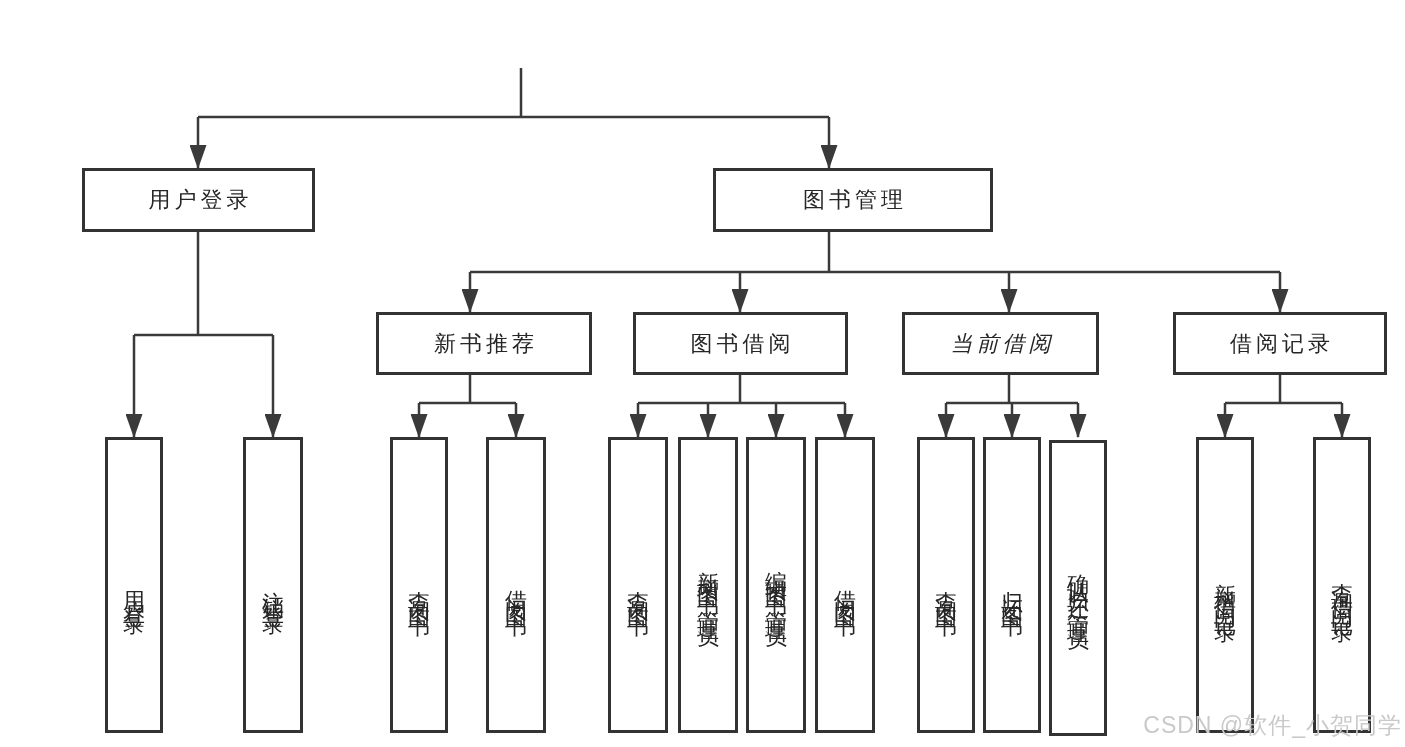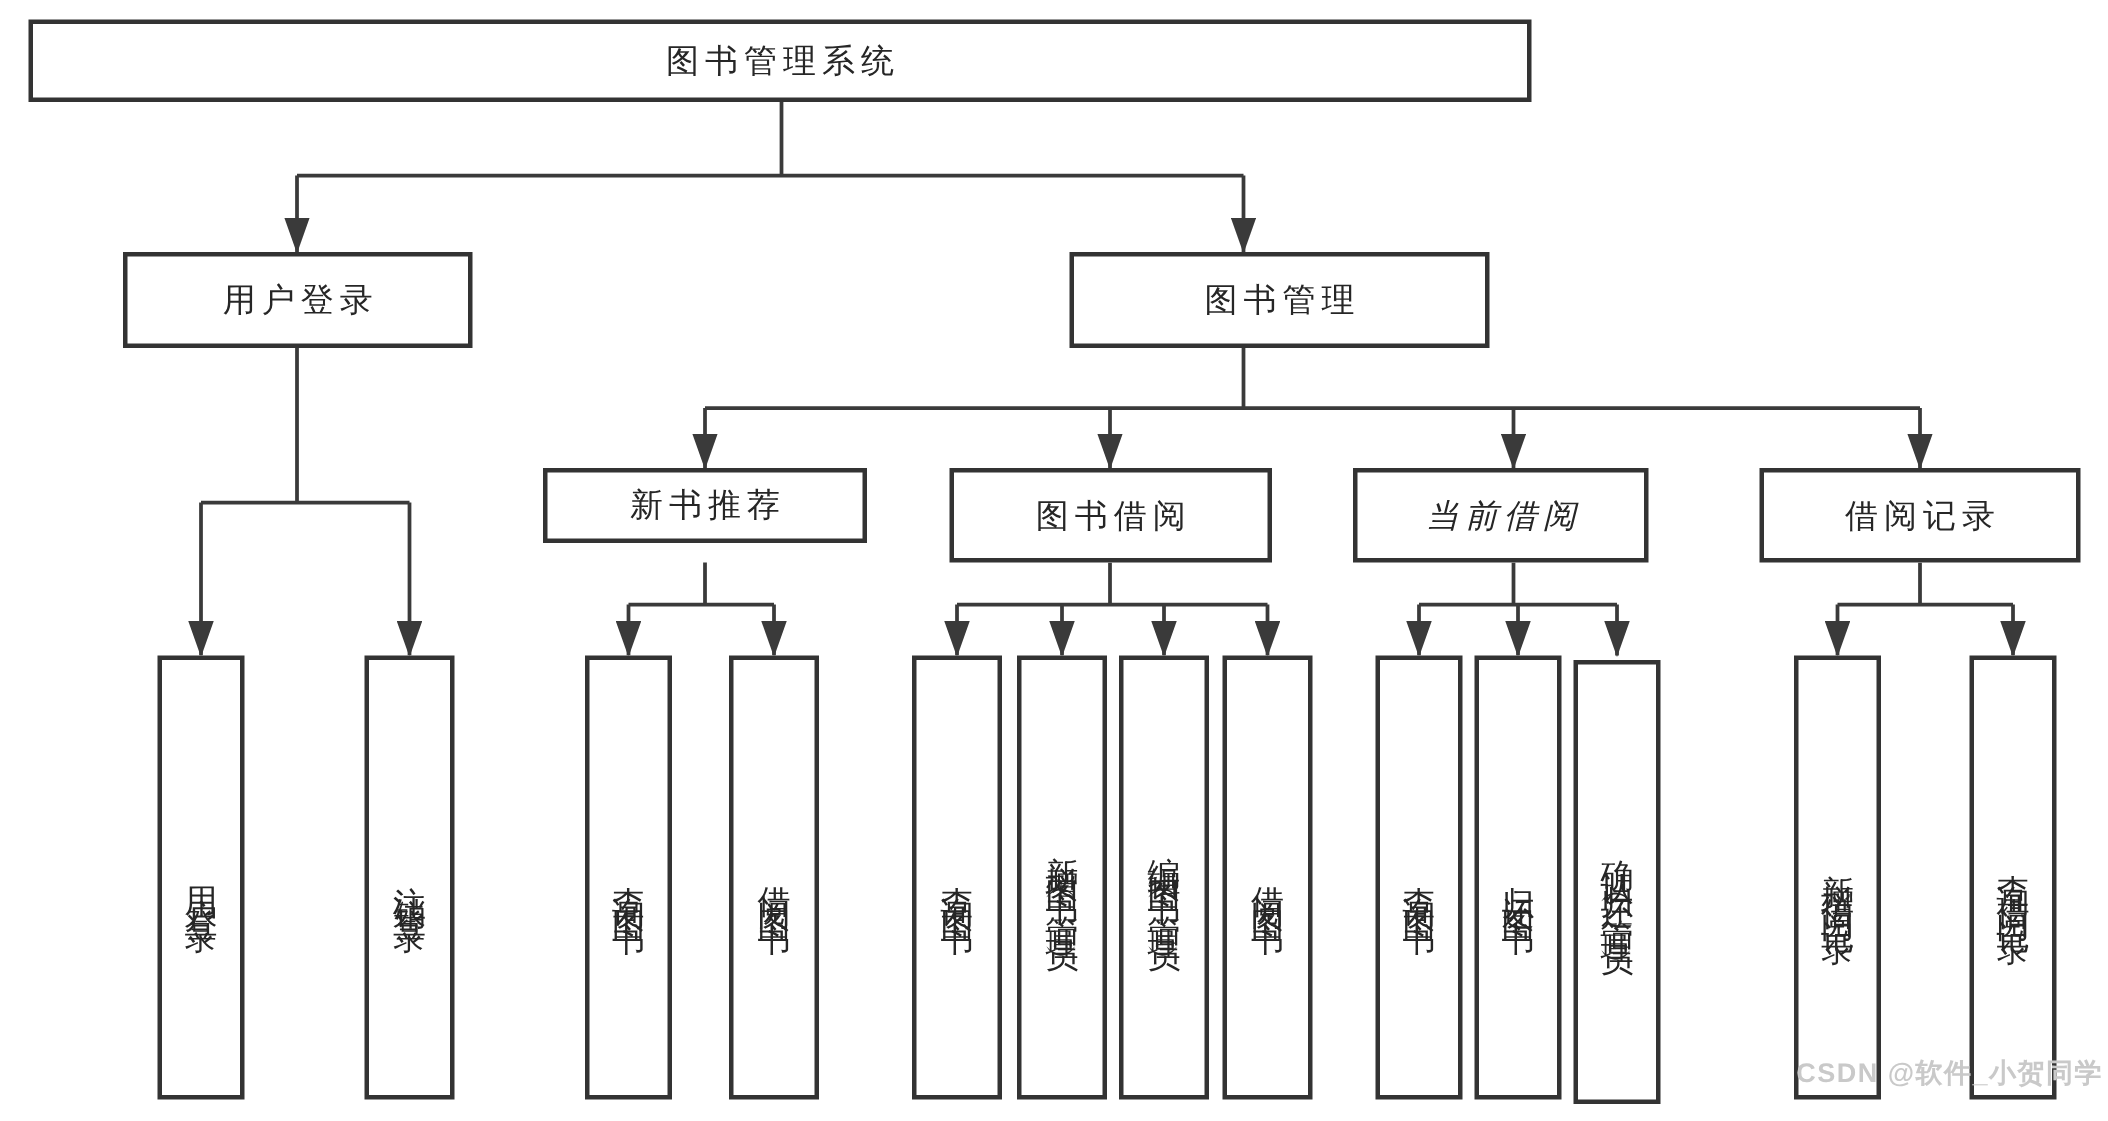--- a/index.html
+++ b/index.html
@@ -37,27 +37,26 @@
   .v-box {
     writing-mode: vertical-rl;
     font-size: 22px;
     letter-spacing: 8px;
     line-height: 1;
     padding-top: 8px;    
   }
   .watermark {
     position: absolute;
     right: 3px;
-    bottom: 20px;
-    font-size: 18px;
+    bottom: 6px;
+    font-size: 23px;
     color: #c9c9c9;
     letter-spacing: 1px;
     z-index: 5;
     white-space: nowrap;
-    font-weight: bold;
   }
 </style>
 </head>
 <body>
 
 <div class="canvas">
 
   <svg class="connector-svg" viewBox="0 0 1405 747" xmlns="http://www.w3.org/2000/svg">
     <defs>
       <marker id="arw" markerUnits="userSpaceOnUse" markerWidth="24" markerHeight="17" viewBox="0 0 24 17" refX="23" refY="8.5" orient="auto">
@@ -90,32 +89,29 @@
       <line x1="776" y1="403" x2="776" y2="437" marker-end="url(#arw)"></line>
       <line x1="845" y1="403" x2="845" y2="437" marker-end="url(#arw)"></line>
       <line x1="946" y1="403" x2="946" y2="437" marker-end="url(#arw)"></line>
       <line x1="1012" y1="403" x2="1012" y2="437" marker-end="url(#arw)"></line>
       <line x1="1078" y1="403" x2="1078" y2="437" marker-end="url(#arw)"></line>
       <line x1="1225" y1="403" x2="1225" y2="437" marker-end="url(#arw)"></line>
       <line x1="1342" y1="403" x2="1342" y2="437" marker-end="url(#arw)"></line>
     </g>
   </svg>
 
-  <div class="box" style="left:19px; top:13px; width:1002px; height:55px;">
-    <span class="h-label">图书管理系统</span>
-  </div>
 
   <div class="box" style="left:82px; top:168px; width:233px; height:64px;">
     <span class="h-label">用户登录</span>
   </div>
   <div class="box" style="left:713px; top:168px; width:280px; height:64px;">
     <span class="h-label">图书管理</span>
   </div>
 
-  <div class="box" style="left:362px; top:312px; width:216px; height:50px;">
+  <div class="box" style="left:376px; top:312px; width:216px; height:63px;">
     <span class="h-label">新书推荐</span>
   </div>
   <div class="box" style="left:633px; top:312px; width:215px; height:63px;text-align:right;">
     <span class="h-label">图书借阅</span>
   </div>
   <div class="box" style="left:902px; top:312px; width:197px; height:63px;font-style:italic;">
     <span class="h-label">当前借阅</span>
   </div>
   <div class="box" style="left:1173px; top:312px; width:214px; height:63px;">
     <span class="h-label">借阅记录</span>

